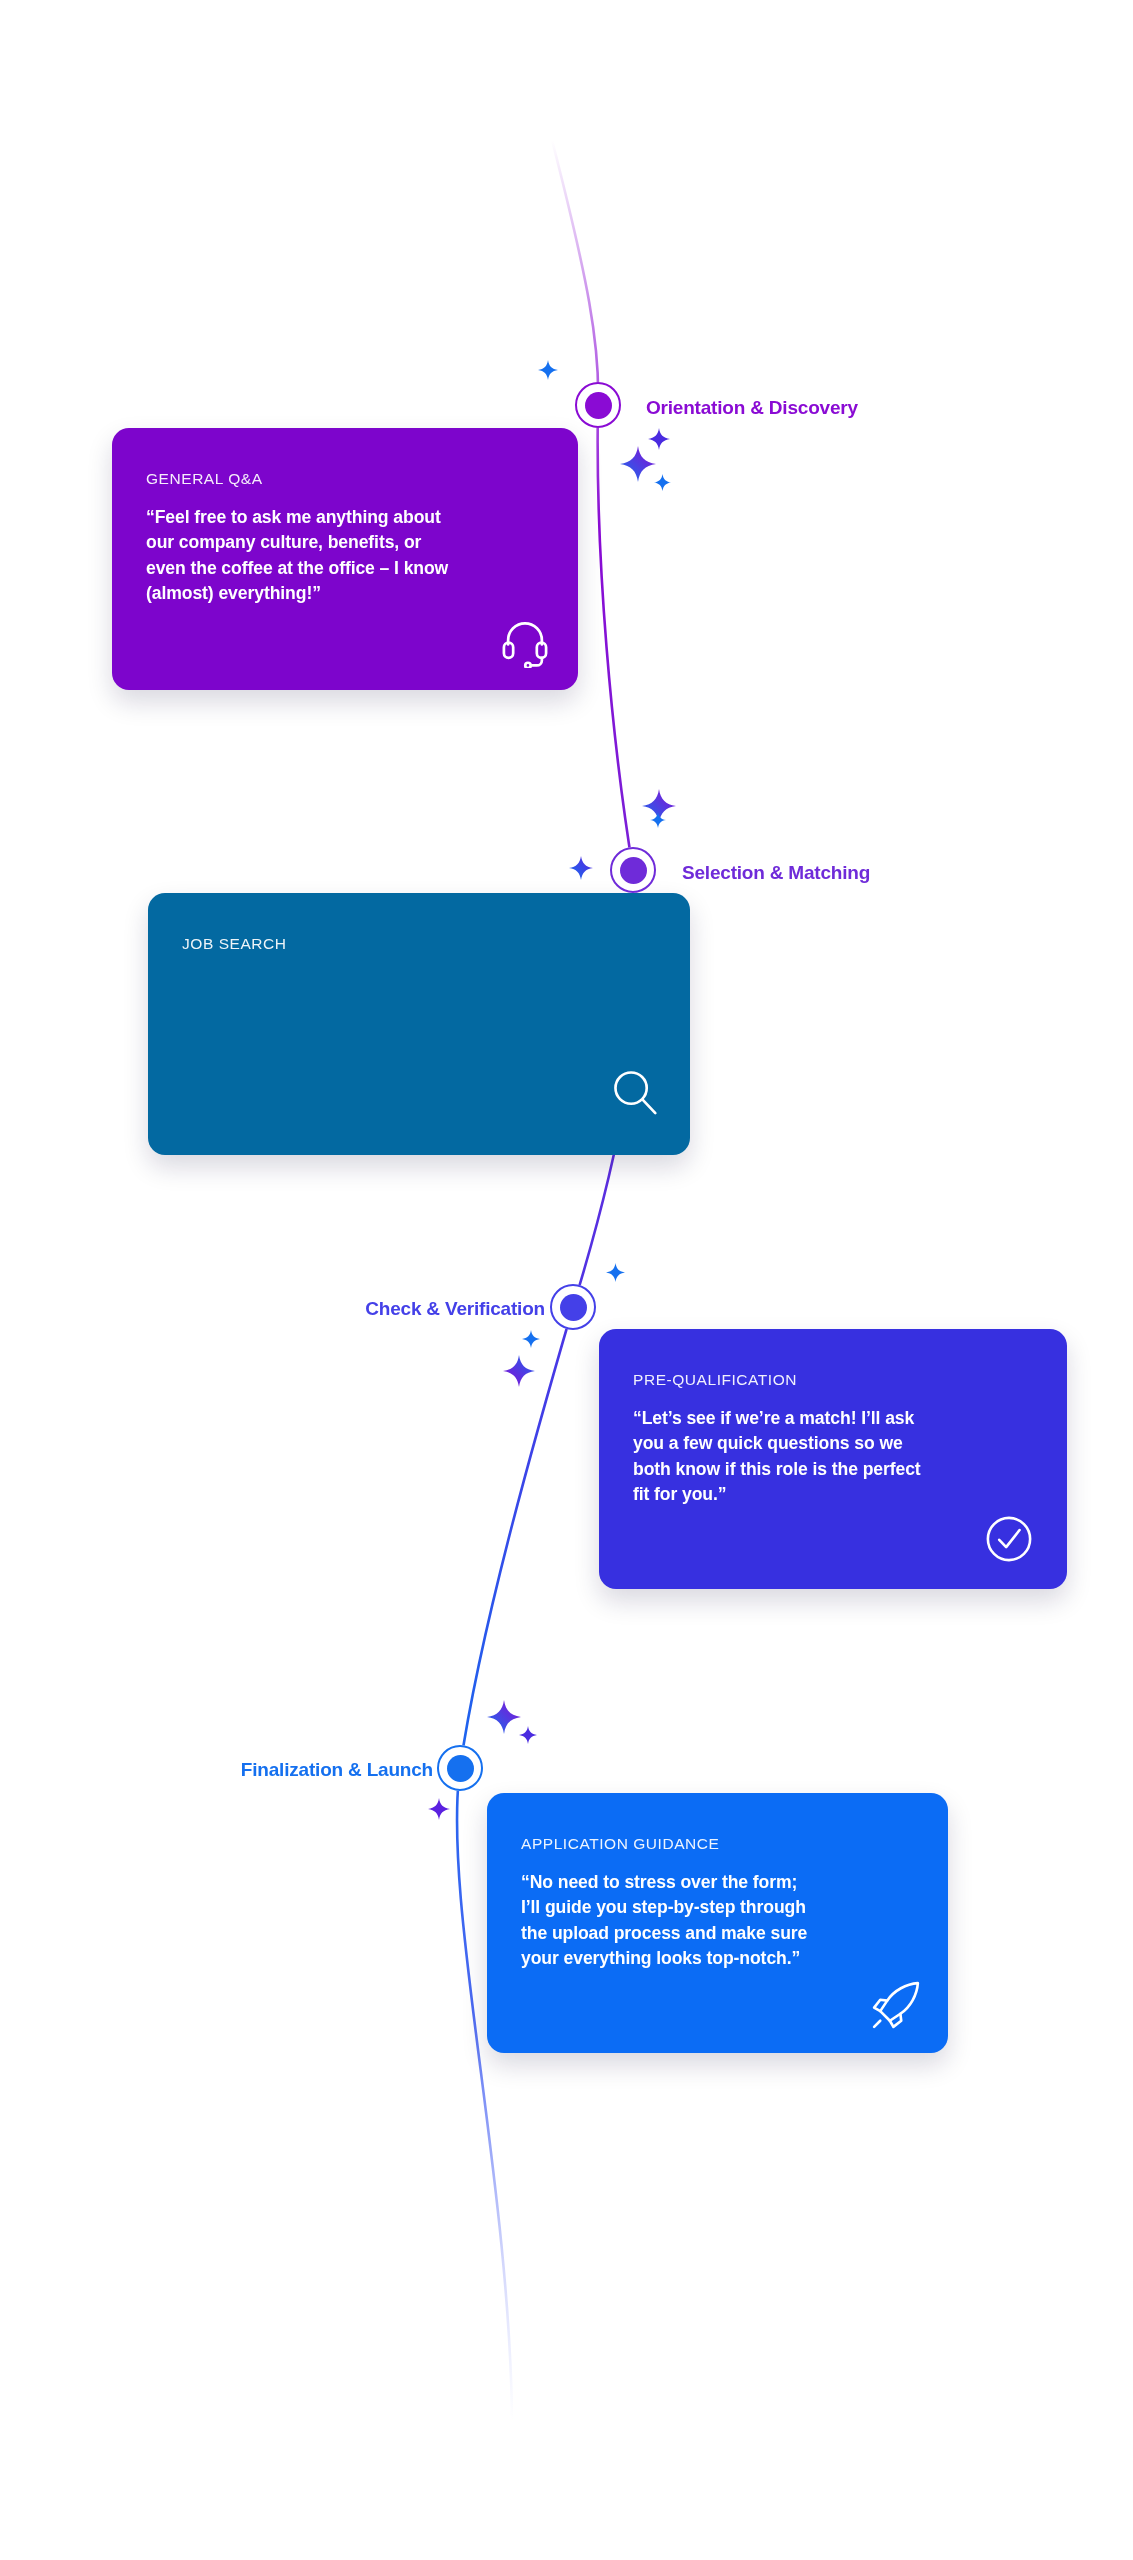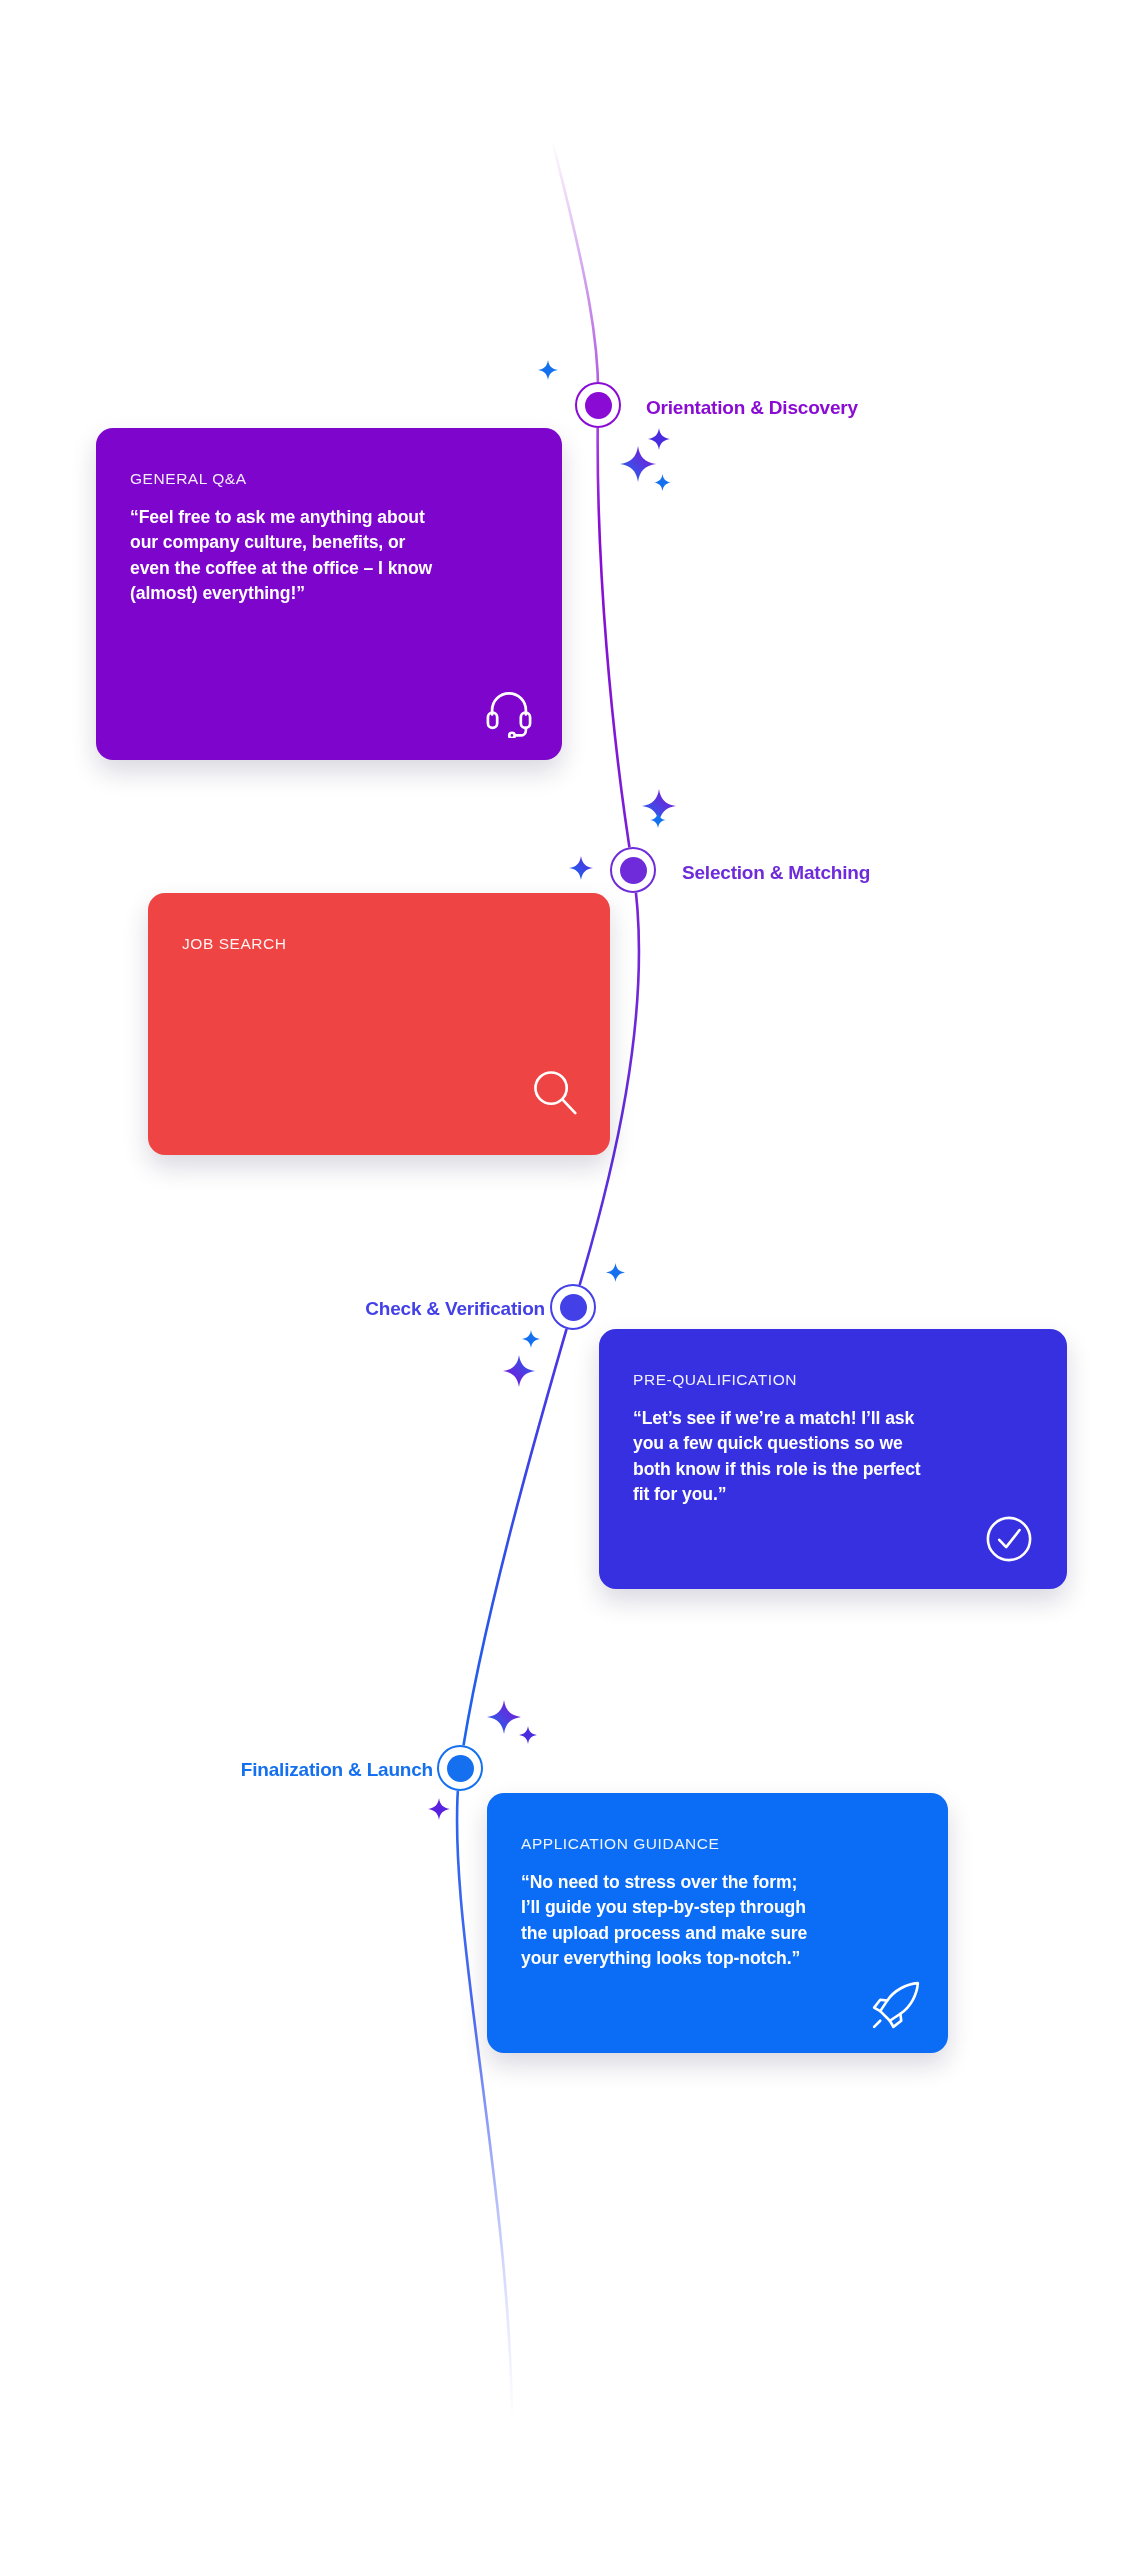--- a/index.html
+++ b/index.html
@@ -149,21 +149,21 @@
       </svg>
   </div>
 
   <div class="node" style="left:598px; top:405px; color:#8A0BD4;">
     <span class="ring"></span>
     <span class="dot"></span>
   </div>
 
   <div class="step-title right" style="left:646px; top:408px; color:#8A0BD4;">Orientation &amp; Discovery</div>
 
-  <div class="card" style="left:96px; top:428px; width:466px; height:332px; background:#7D05CC;">
+  <div class="card" style="left:112px; top:428px; width:466px; height:262px; background:#7D05CC;">
     <div class="card-kicker">GENERAL Q&amp;A</div>
     <div class="card-quote">“Feel free to ask me anything about
 our company culture, benefits, or
 even the coffee at the office – I know
 (almost) everything!”</div>
     <div class="card-icon">
       <svg viewBox="0 0 64 64" fill="none" stroke="currentColor" stroke-width="3.2" stroke-linecap="round" stroke-linejoin="round">
         <path d="M12 36 V31 a20 20 0 0 1 40 0 v5"></path>
         <rect x="7" y="34" width="11" height="18" rx="5.5"></rect>
         <rect x="46" y="34" width="11" height="18" rx="5.5"></rect>
@@ -201,21 +201,21 @@
       </svg>
   </div>
 
   <div class="node" style="left:633px; top:870px; color:#6F2BD9;">
     <span class="ring"></span>
     <span class="dot"></span>
   </div>
 
   <div class="step-title right" style="left:682px; top:873px; color:#6F2BD9;">Selection &amp; Matching</div>
 
-  <div class="card" style="left:148px; top:893px; width:462px; height:262px; background:#ef4444;">
+  <div class="card" style="left:148px; top:893px; width:542px; height:262px; background:#0369a1;">
     <div class="card-kicker">JOB SEARCH</div>
     <div class="card-icon" style="right:30px; bottom:38px; width:50px; height:50px;">
       <svg viewBox="0 0 64 64" fill="none" stroke="currentColor" stroke-width="3.4" stroke-linecap="round">
         <circle cx="27" cy="27" r="20"></circle>
         <path d="M42 42 L58 59"></path>
       </svg>
     </div>
   </div>
 
   <div class="sparkle" style="left:606px; top:1263px; width:19px; height:19px; color:#1570EF;">

